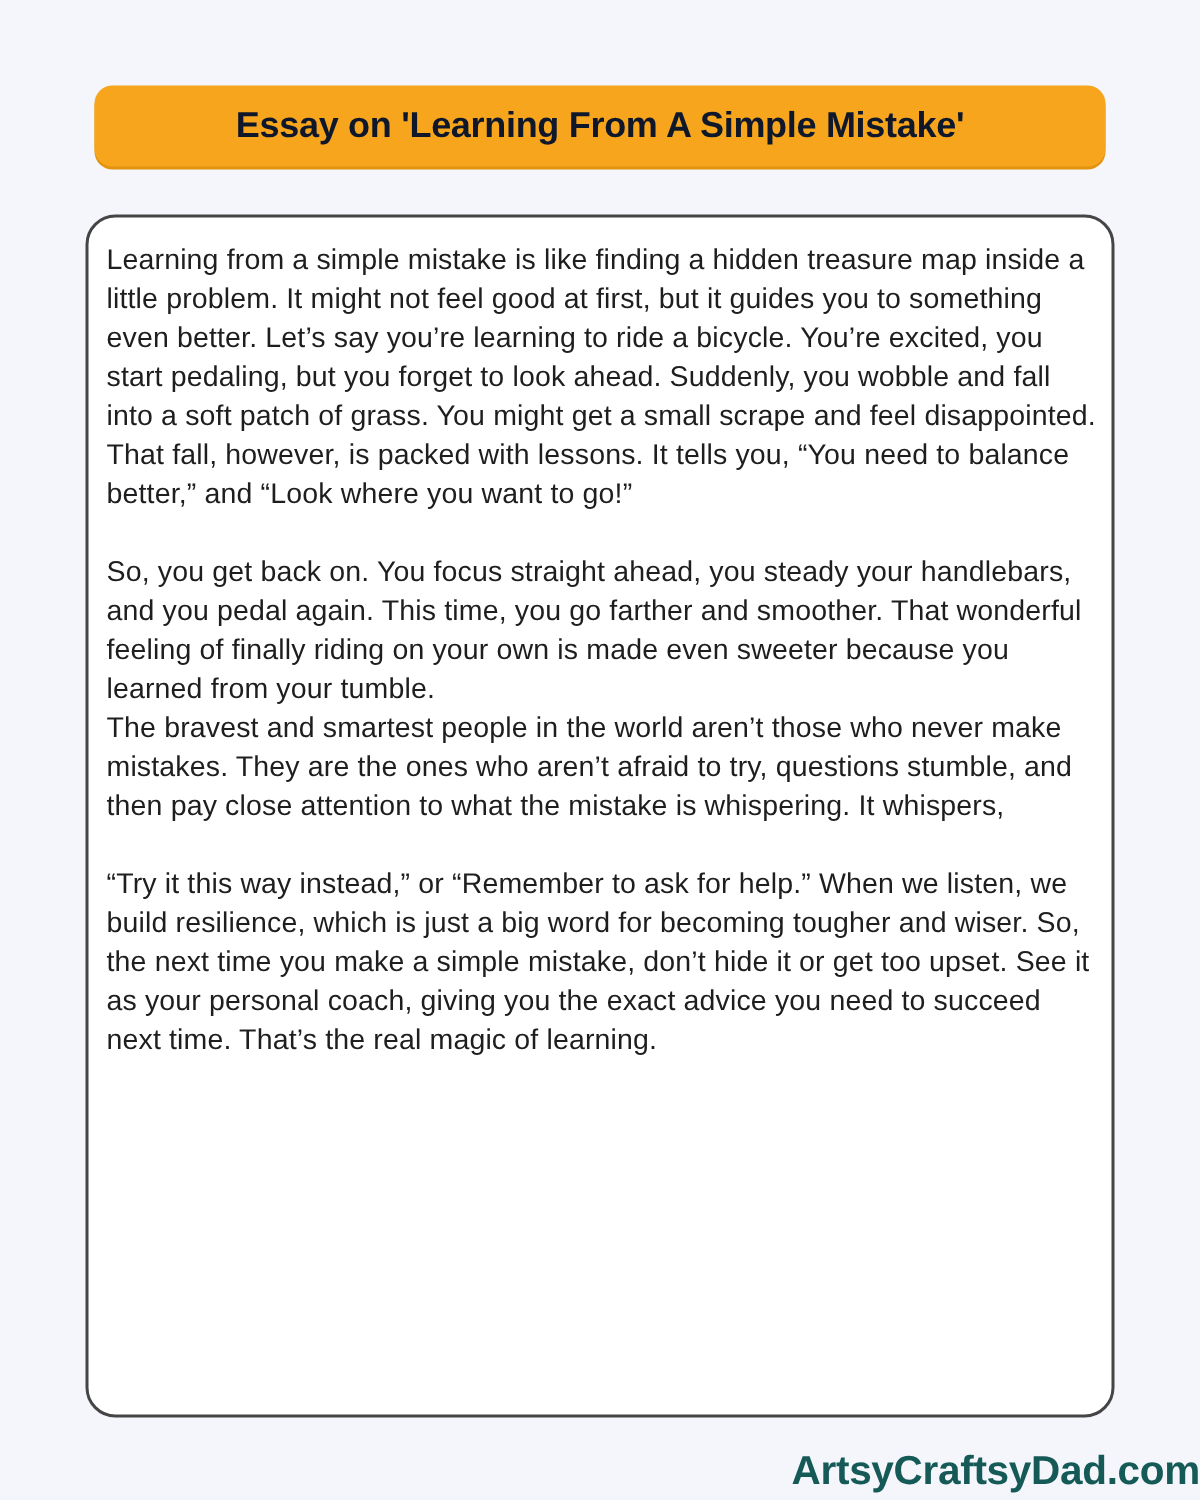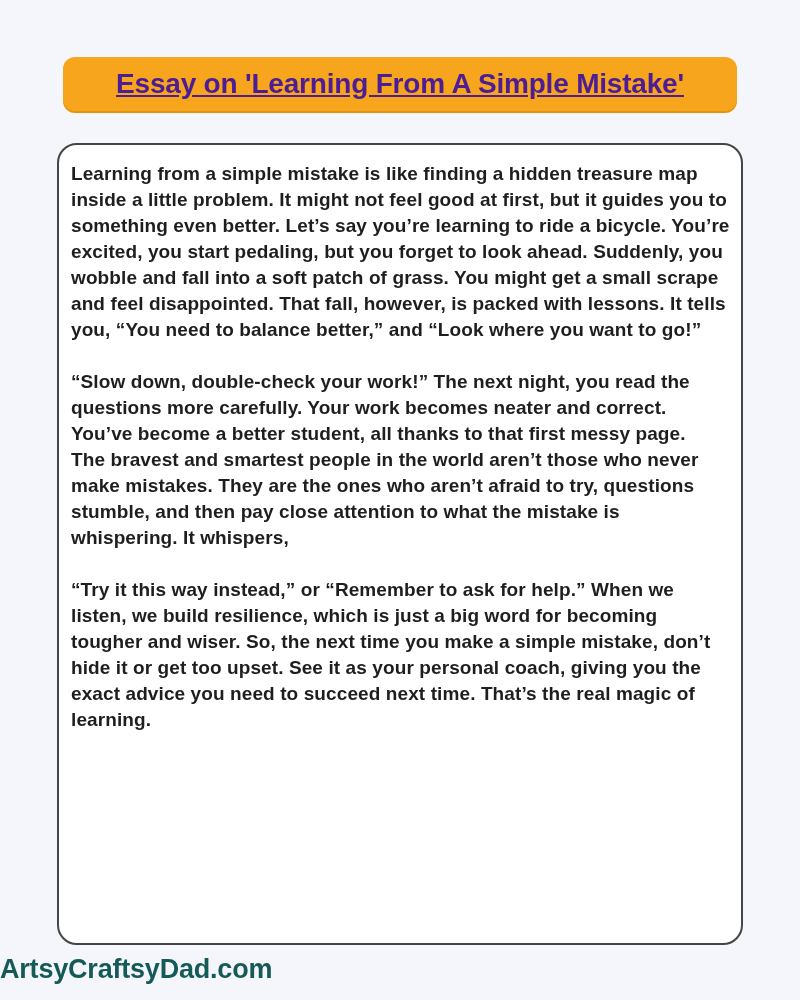--- a/index.html
+++ b/index.html
@@ -25,70 +25,68 @@
     height: 54px;
     background: #f6a51d;
     border-radius: 12px;
     box-shadow: 0 2px 0 #e3940f;
     display: flex;
     align-items: center;
     justify-content: center;
   }
   .page-title {
     margin: 0;
-    font-size: 28px;
+    font-size: 24px;
     font-weight: 700;
     letter-spacing: -0.2px;
-    color: #4c1d95;
+    color: #0f172a;
     white-space: nowrap;
-    text-decoration: underline;
   }
   .essay-box {
     margin: 32px auto 0 auto;
     width: 686px;
     min-height: 802px;
     background: #ffffff;
     border: 2px solid #454545;
     border-radius: 20px;
     padding: 16px 10px 14px 12px;
-    font-weight: bold;
   }
   .para {
     margin: 0;
     font-size: 19px;
     line-height: 26px;
     letter-spacing: 0.1px;
     color: #1e1e20;
   }
   .gap-after {
     margin-bottom: 26px;
   }
   .footer {
-    margin-top: 9px;
-    text-align: left;
+    margin-top: 20px;
+    text-align: right;
   }
   .site-name {
     font-size: 27px;
     font-weight: 700;
     letter-spacing: -0.2px;
     color: #165a58;
   }
 </style>
 </head>
 <body>
 
 <div class="page">
 
   <div class="title-banner">
     <h1 class="page-title">Essay on 'Learning From A Simple Mistake'</h1>
   </div>
 
   <div class="essay-box">
     <p class="para gap-after">Learning from a simple mistake is like finding a hidden treasure map inside a little problem. It might not feel good at first, but it guides you to something even better. Let’s say you’re learning to ride a bicycle. You’re excited, you start pedaling, but you forget to look ahead. Suddenly, you wobble and fall into a soft patch of grass. You might get a small scrape and feel disappointed. That fall, however, is packed with lessons. It tells you, “You need to balance better,” and “Look where you want to go!”</p>
-    <p class="para">“Slow down, double-check your work!” The next night, you read the questions more carefully. Your work becomes neater and correct. You’ve become a better student, all thanks to that first messy page.</p>
+    <p class="para">So, you get back on. You focus straight ahead, you steady your handlebars, and you pedal again. This time, you go farther and smoother. That wonderful feeling of finally riding on your own is made even sweeter because you learned from your tumble.</p>
     <p class="para gap-after">The bravest and smartest people in the world aren’t those who never make mistakes. They are the ones who aren’t afraid to try, questions stumble, and then pay close attention to what the mistake is whispering. It whispers,</p>
     <p class="para">“Try it this way instead,” or “Remember to ask for help.” When we listen, we build resilience, which is just a big word for becoming tougher and wiser. So, the next time you make a simple mistake, don’t hide it or get too upset. See it as your personal coach, giving you the exact advice you need to succeed next time. That’s the real magic of learning.</p>
   </div>
 
   <div class="footer">
     <span class="site-name">ArtsyCraftsyDad.com</span>
   </div>
 
 </div>
 

